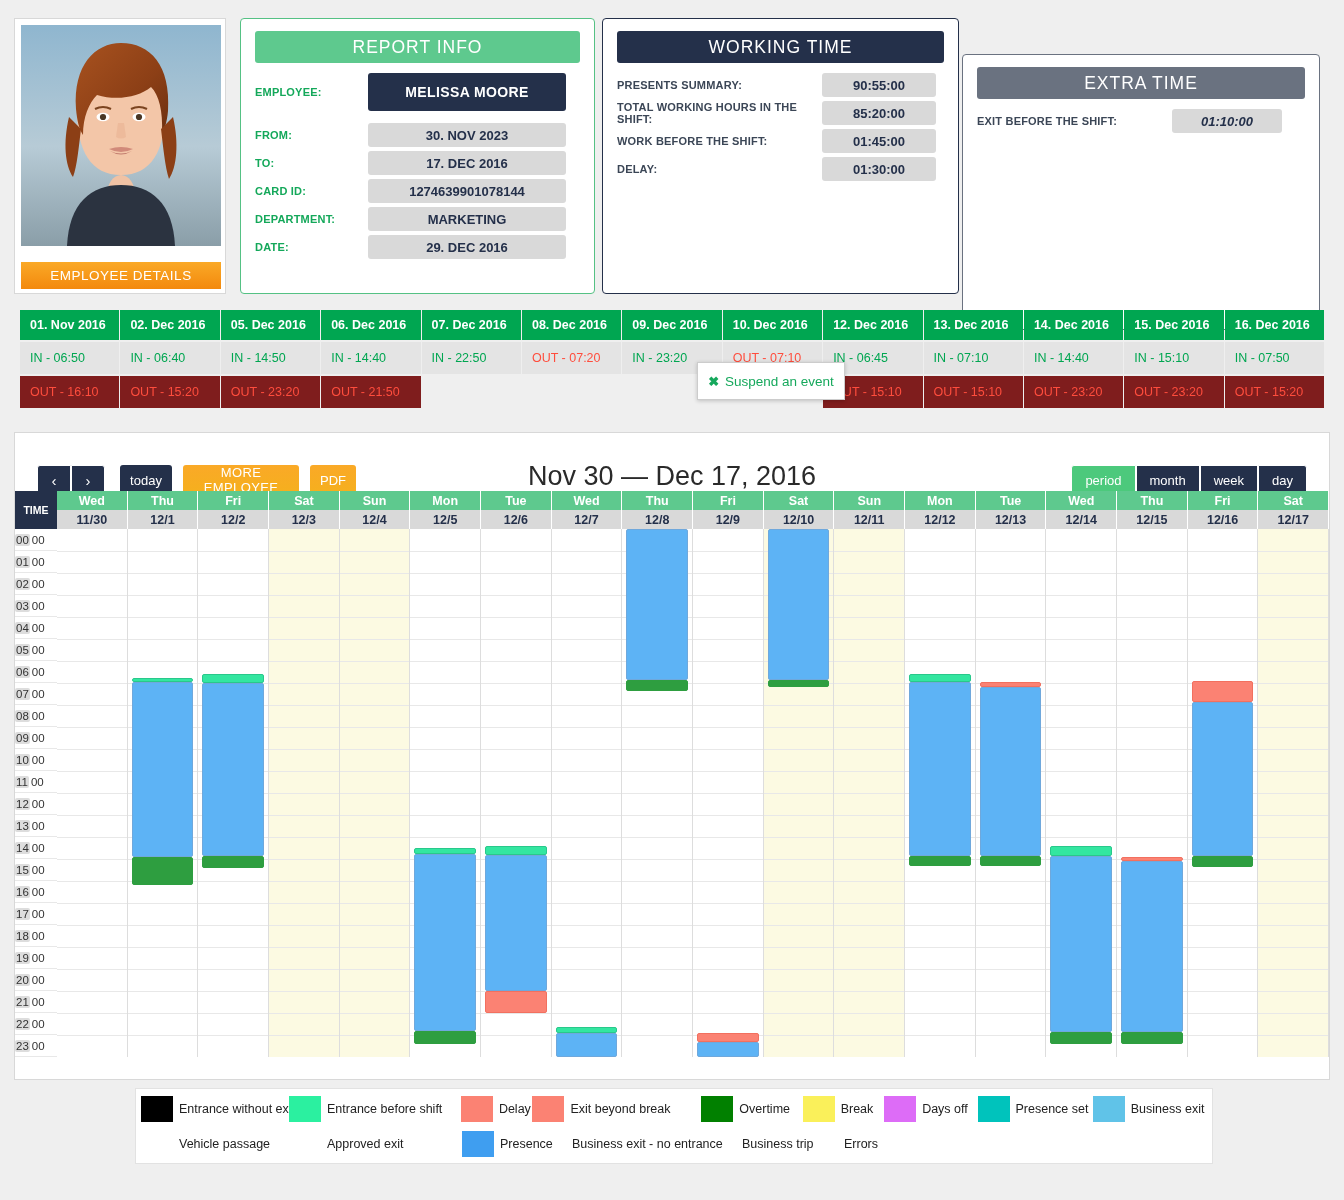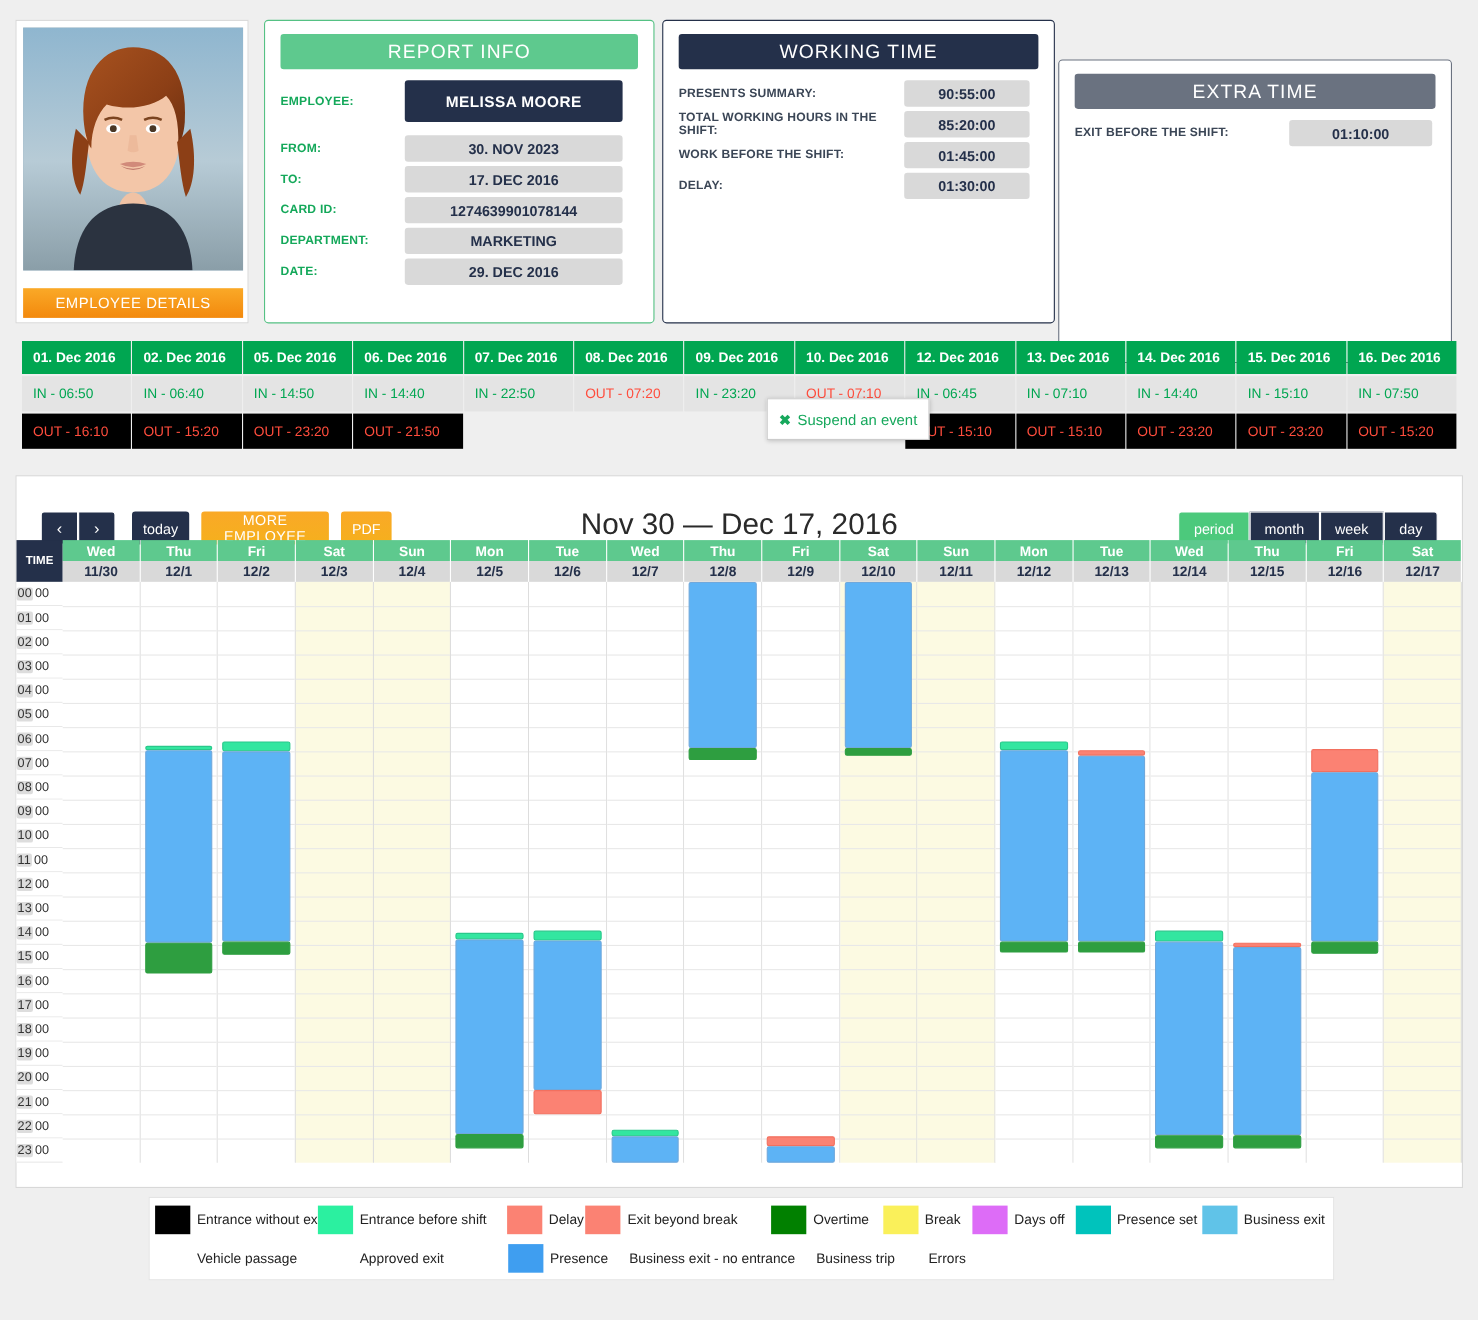--- a/index.html
+++ b/index.html
@@ -62,38 +62,38 @@
   .panel.report .flabel { width: 113px; }
   .panel.report .fvalue { width: 198px; }
   .emp-row { height: 42px; margin-bottom: 8px; }
   .emp-row .fvalue {
     background: #24304a; color: #fff; height: 38px; font-size: 14px; letter-spacing: .4px;
   }
   .panel.working .flabel { width: 205px; }
   .panel.working .fvalue { width: 114px; }
   .panel.working .frow { height: 28px; }
   .panel.extra .flabel { width: 195px; }
-  .panel.extra .fvalue { width: 130px; }
+  .panel.extra .fvalue { width: 110px; font-style: italic; }
 
   
   .date-strip {
     position: absolute; left: 20px; top: 310px; width: 1304px; height: 100px;
     display: flex; gap: 1px;
   }
   .date-col { flex: 1 1 0; display: flex; flex-direction: column; gap: 2px; }
   .date-head {
     background: #00a651; color: #fff; font-size: 12.5px; font-weight: bold;
     height: 30px; display: flex; align-items: center; padding-left: 10px;
   }
   .date-cell {
     height: 32px; background: #e4e4e4; font-size: 12.5px;
     display: flex; align-items: center; padding-left: 10px;
   }
   .date-cell.in { color: #00a651; }
-  .date-cell.out { color: #ff4d3d; background: #000000; }
+  .date-cell.out { color: #ff4d3d; background: #7f1d1d; }
   .date-cell.empty { background: #efefef; }
 
   .suspend-popup {
     position: absolute; left: 697px; top: 362px; width: 148px; height: 38px;
     background: #fff; border: 1px solid #ccc; box-shadow: 0 1px 4px rgba(0,0,0,.2);
     display: flex; align-items: center; justify-content: center;
     font-size: 13.5px; color: #16a85c; cursor: pointer; z-index: 30;
   }
   .suspend-popup .x { font-weight: bold; margin-right: 6px; font-size: 13px; }
 
@@ -296,21 +296,21 @@
         <div class="frow">
           <div class="flabel">EXIT BEFORE THE SHIFT:</div>
           <div class="fvalue">01:10:00</div>
         </div>
       </div>
     </div>
   </div>
 
   <div class="date-strip" id="date-strip">
       <div class="date-col">
-        <div class="date-head">01. Dec 2016</div>
+        <div class="date-head">01. Nov 2016</div>
         <div class="date-cell in">IN - 06:50</div>
         <div class="date-cell out">OUT - 16:10</div>
       </div>
       <div class="date-col">
         <div class="date-head">02. Dec 2016</div>
         <div class="date-cell in">IN - 06:40</div>
         <div class="date-cell out">OUT - 15:20</div>
       </div>
       <div class="date-col">
         <div class="date-head">05. Dec 2016</div>

